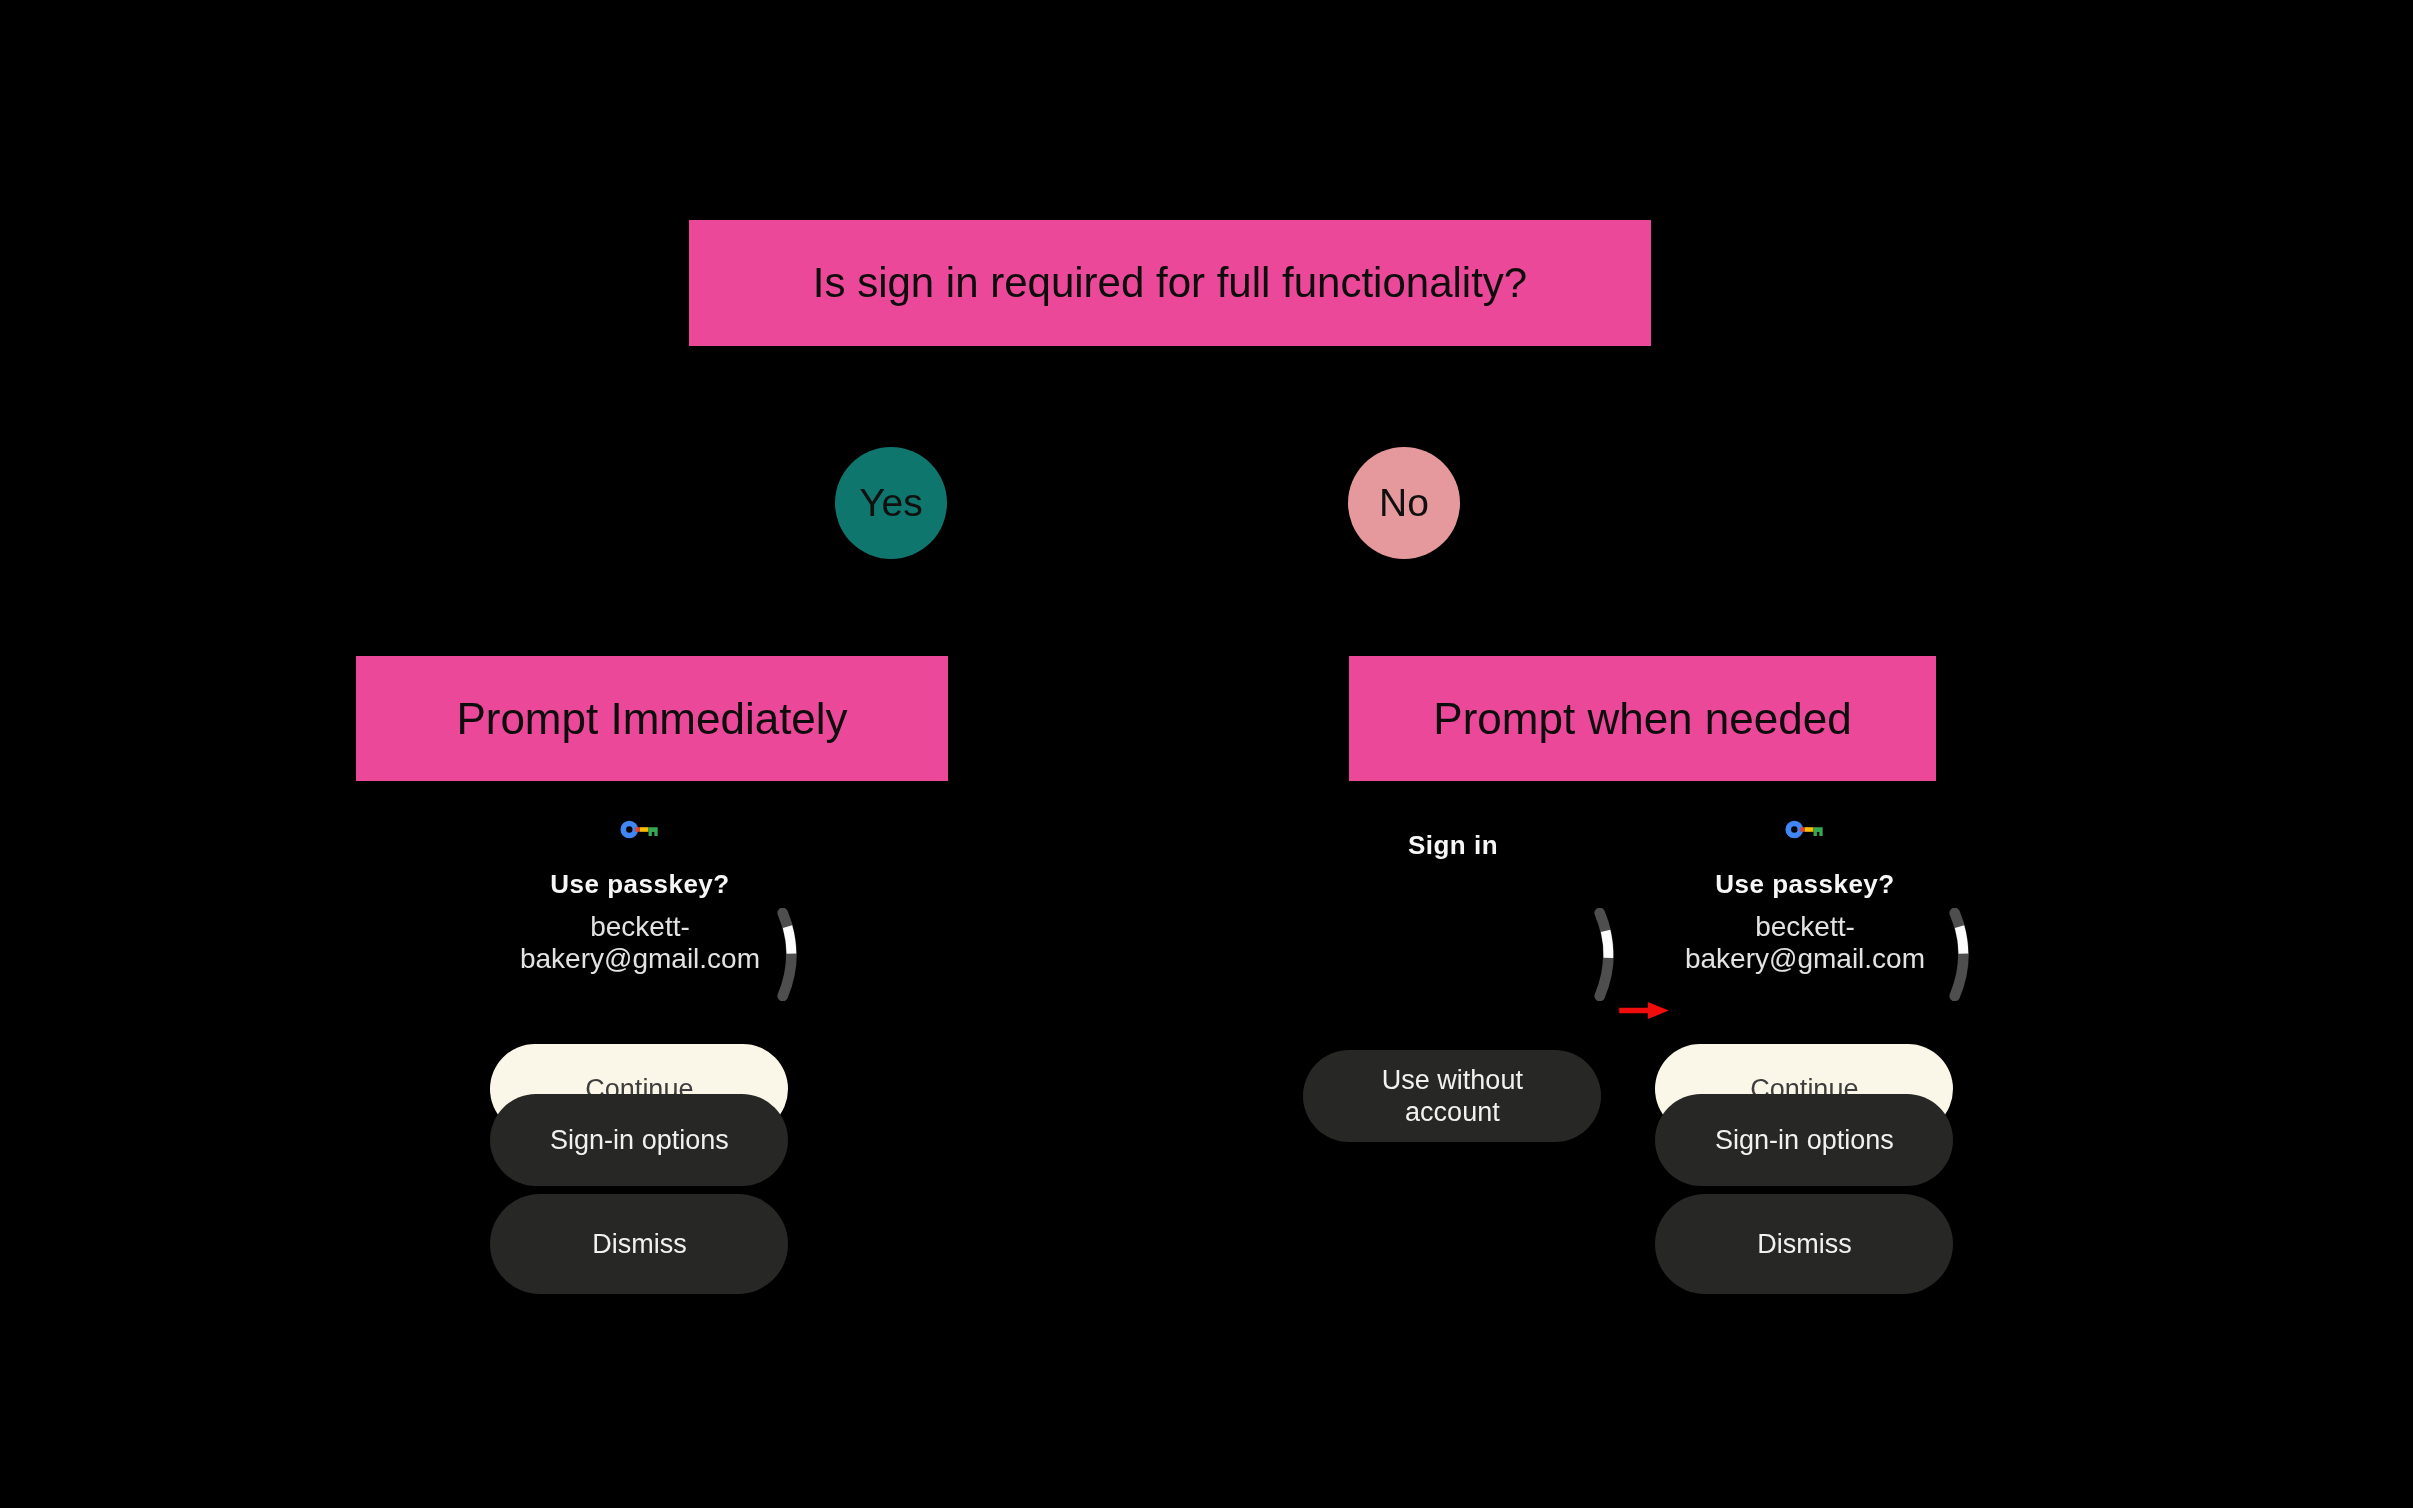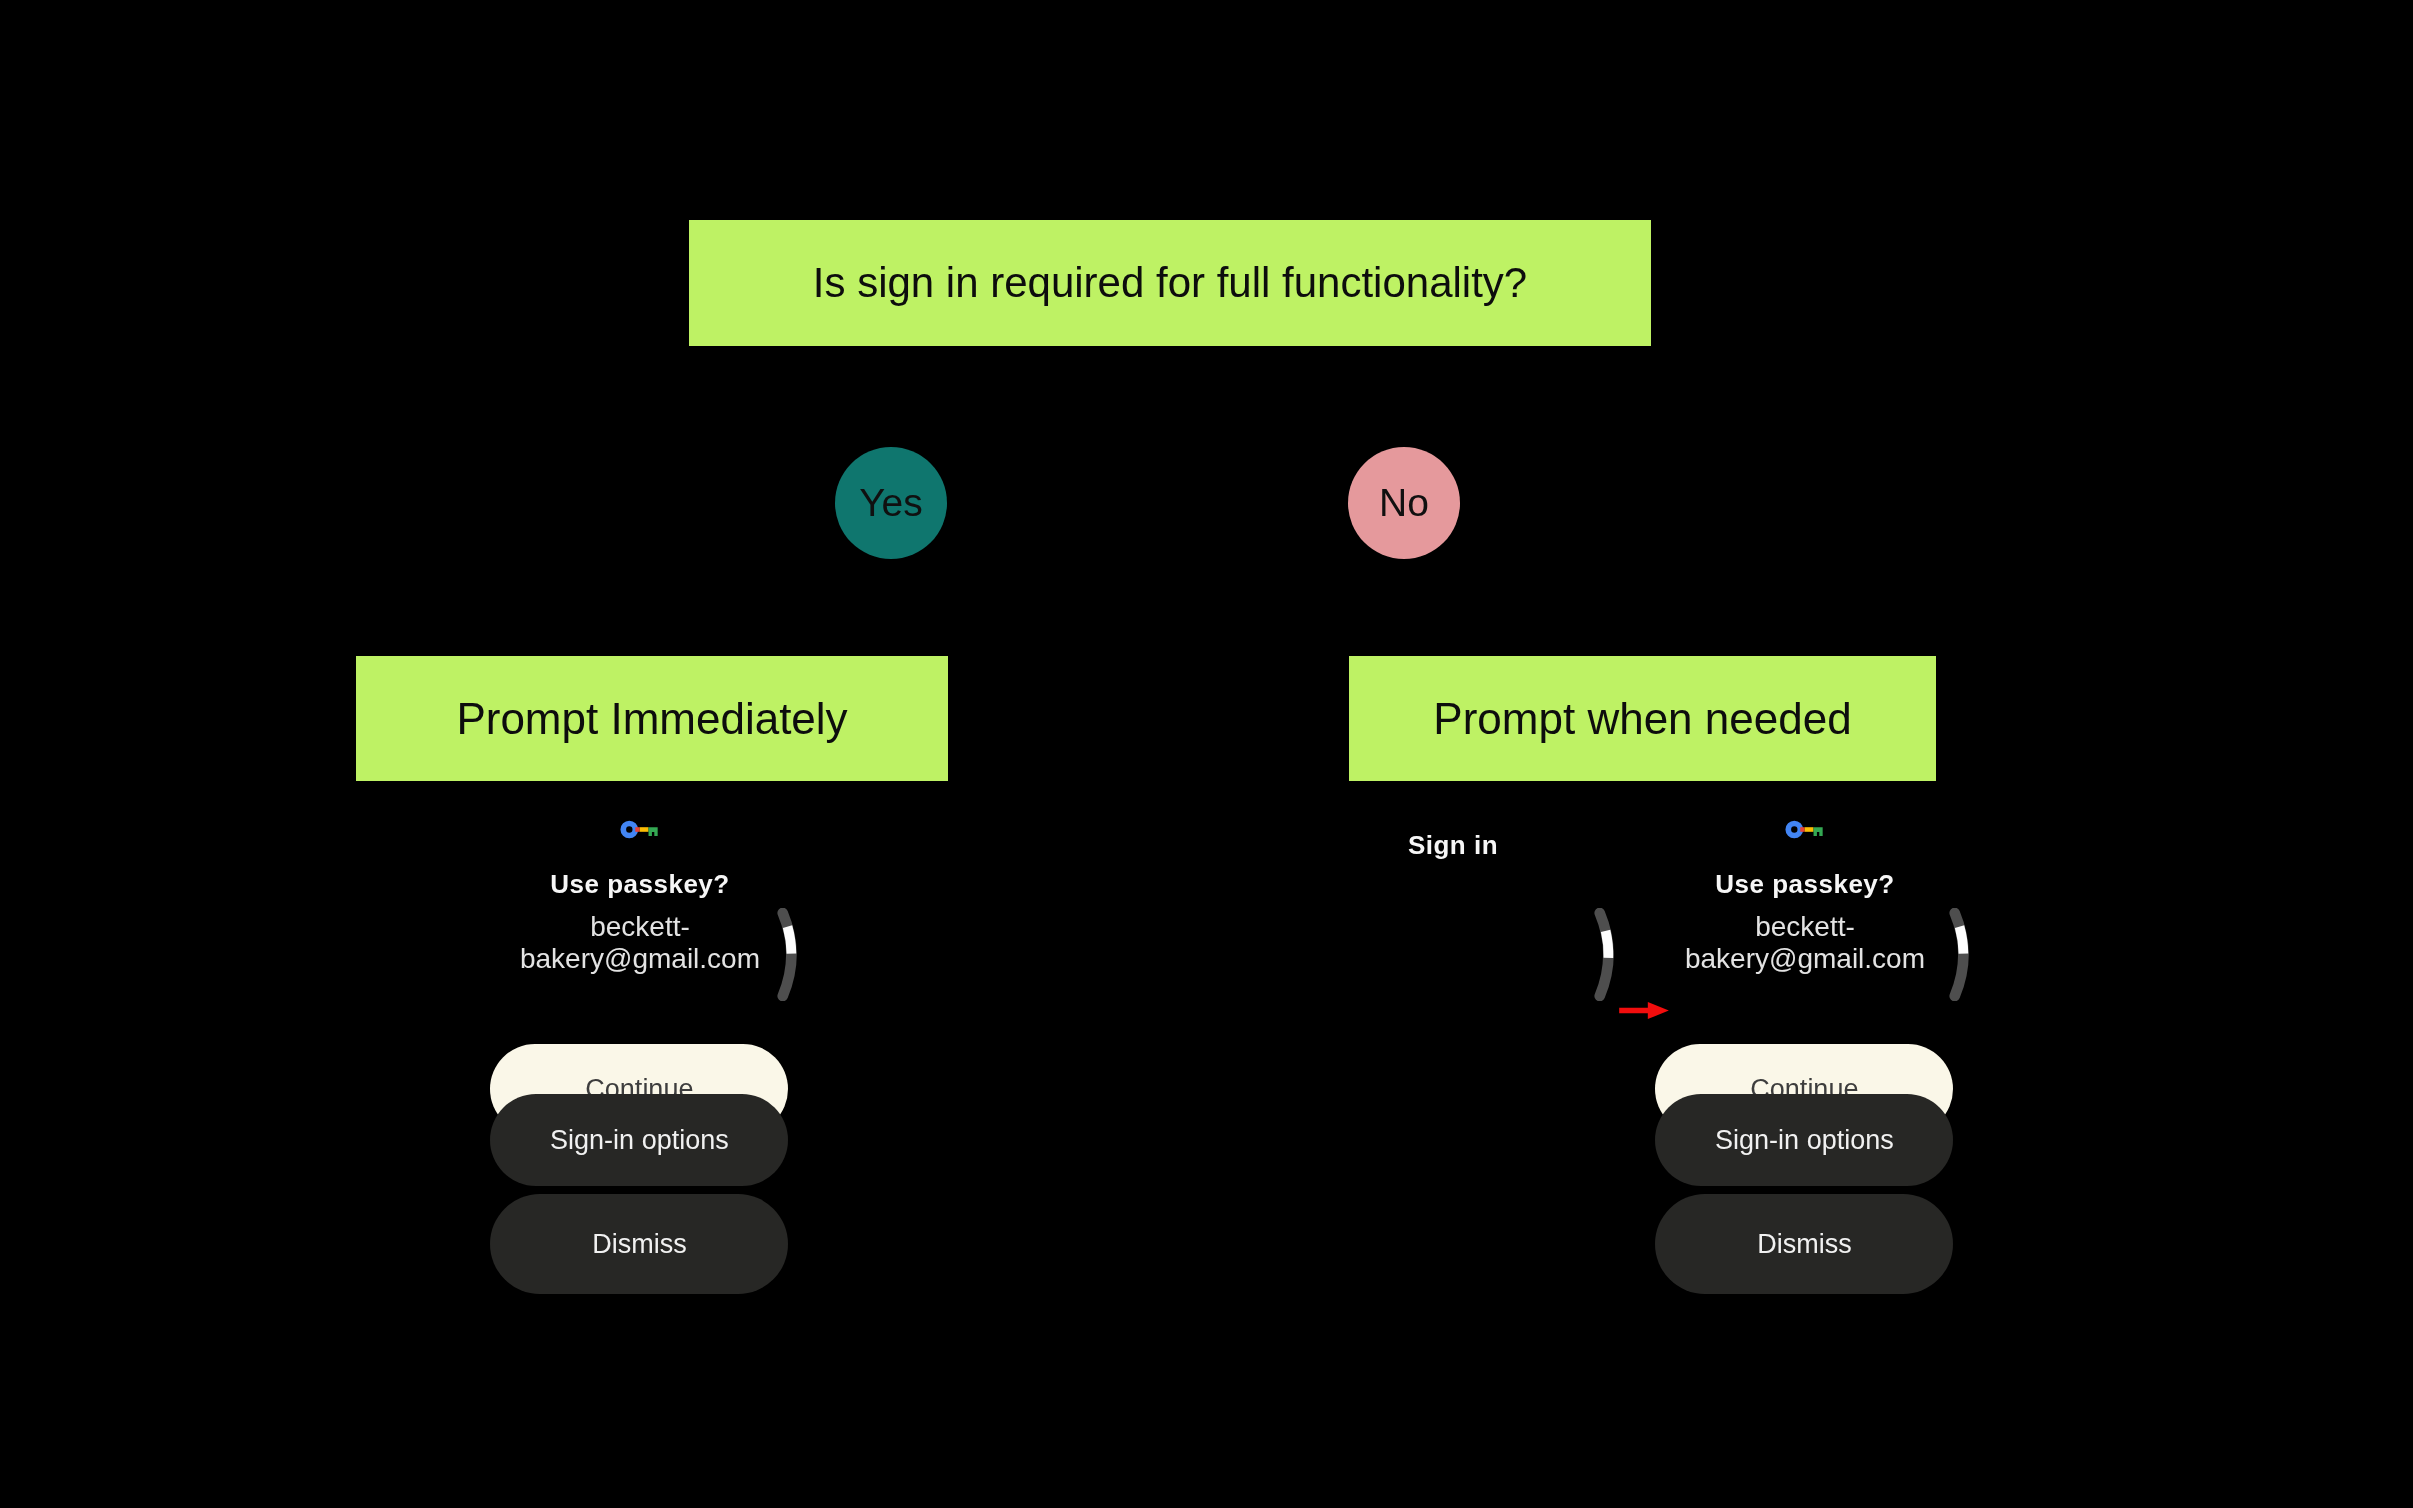--- a/index.html
+++ b/index.html
@@ -3,21 +3,21 @@
 <meta charset="utf-8">
 <style>
   html,body{margin:0;padding:0;}
   body{
     width:2414px;height:1508px;position:relative;overflow:hidden;
     background:#000000;
     font-family:"Liberation Sans", sans-serif;
   }
   
   .flow-box{
-    position:absolute;background:#bef264;color:#0d0d0d;
+    position:absolute;background:#ec4899;color:#0d0d0d;
     display:flex;align-items:center;justify-content:center;
     text-align:center;font-weight:400;
   }
   .q-box{left:689px;top:220px;width:962px;height:126px;font-size:42px;}
   .branch-box{height:125px;font-size:44px;}
   .branch-left{left:356px;top:656px;width:592px;}
   .branch-right{left:1349px;top:656px;width:587px;}
   .node-circle{
     position:absolute;width:112px;height:112px;border-radius:50%;
     display:flex;align-items:center;justify-content:center;
@@ -112,20 +112,23 @@
     <span>Dismiss</span>
   </div>
 </div>
 
 <div class="watch watch-b">
   <div class="w-title" style="top:19.3px">Sign in</div>
   <svg class="arc arc-b" viewBox="0 0 30 96">
     <path d="M8 5 Q 26 48 8 91" fill="none" stroke="#4E4E4E" stroke-width="11" stroke-linecap="round"></path>
     <path d="M8 5 Q 26 48 8 91" fill="none" stroke="#FDFDFD" stroke-width="10" stroke-linecap="butt" pathLength="100" stroke-dasharray="32 100" stroke-dashoffset="-22"></path>
   </svg>
+  <div class="pill dark btn-uwa">
+    <span>Use without account</span>
+  </div>
 </div>
 
 <svg class="red-arrow" viewBox="0 0 52 22">
   <path d="M0 8 H30 V2 L52 11 L30 20 V14 H0 Z" fill="#F20D0D"></path>
 </svg>
 
 <div class="watch watch-c">
   <svg class="w-icon" viewBox="0 0 44 22">
     <circle cx="10.5" cy="11" r="6.8" fill="none" stroke="#4285F4" stroke-width="6.4"></circle>
     <rect x="17.2" y="8.4" width="5" height="5.2" fill="#EA4335"></rect>

